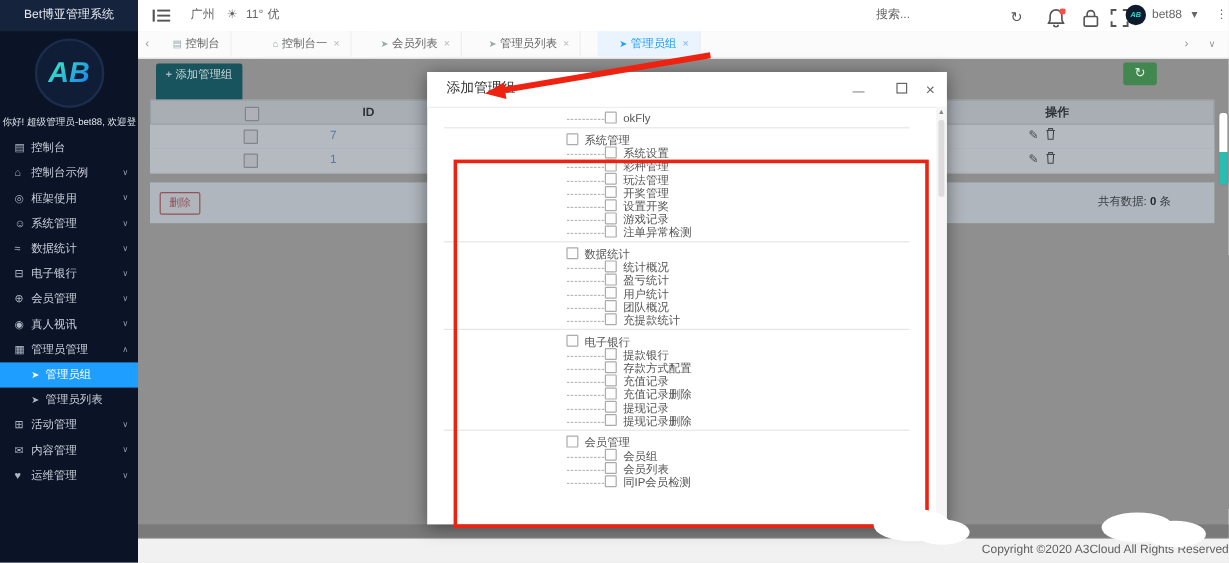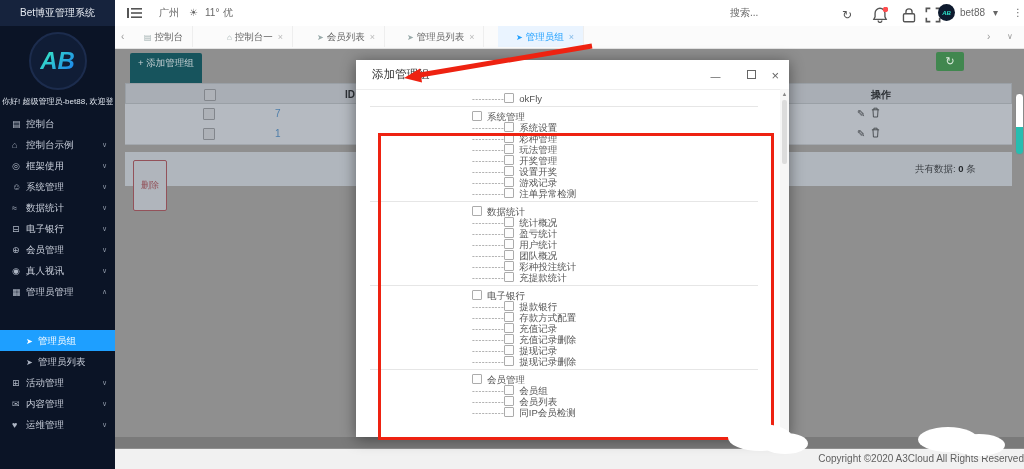--- a/index.html
+++ b/index.html
@@ -13,21 +13,21 @@
     display:flex;align-items:center;justify-content:center;}
   .logo-ab{font-size:24px;font-weight:bold;font-style:italic;
     background:linear-gradient(135deg,#35e0c8 20%,#1f8fe8 80%);-webkit-background-clip:text;background-clip:text;color:transparent;}
   .greeting{color:#dde3ec;font-size:8px;text-align:center;margin:4px 2px 6px 2px;white-space:nowrap;overflow:hidden;}
   .menu{font-size:9.5px;color:#c9cfdb;}
   .mi{height:21px;line-height:21px;padding-left:12px;position:relative;cursor:pointer;white-space:nowrap;}
   .mi .mi-ic{display:inline-block;width:14px;font-size:9px;color:#aeb6c4;}
   .mi .mi-ch{position:absolute;right:8px;font-size:7px;color:#8d96a6;}
   .smi{height:21px;line-height:21px;padding-left:26px;color:#c9cfdb;position:relative;cursor:pointer;white-space:nowrap;}
   .smi .smi-ic{display:inline-block;width:12px;font-size:8px;color:#aeb6c4;}
-  .smi.active{background:#1e9fff;color:#fff;margin-top:28px;}
+  .smi.active{background:#1e9fff;color:#fff;}
   .smi.active .smi-ic{color:#fff;}
   
   .topbar{position:absolute;left:115px;top:0;width:909px;height:26px;background:#fff;border-bottom:1px solid #eee;z-index:20;}
   .topbar .item{position:absolute;top:0;height:26px;line-height:26px;font-size:10px;color:#666;}
   .hamb{left:12px;top:7px;}
   .city{left:44px;}
   .sun{left:74px;color:#f5a623;font-size:11px;}
   .temp{left:90px;color:#333;}
   .air{left:108px;color:#5fb878;}
   .searchbox{left:615px;width:80px;color:#aaa;}
@@ -49,25 +49,25 @@
   
   .content{position:absolute;left:115px;top:48px;width:909px;height:401px;background:#8f8f8f;z-index:5;}
   .addbtn{position:absolute;left:15px;top:5px;height:36px;line-height:19px;padding:0 8px;background:#17545d;color:#c8d2d5;font-size:9.5px;border-radius:2px;cursor:pointer;}
   .refreshbtn{position:absolute;left:821px;top:4px;width:28px;height:19px;background:#41874f;border-radius:2px;color:#dfeee1;
     text-align:center;line-height:19px;font-size:11px;cursor:pointer;}
   .thead{position:absolute;left:10px;top:35px;width:887px;height:21px;background:#a9aeb5;border:1px solid #9aa0a6;box-sizing:border-box;}
   .trow1{position:absolute;left:10px;top:56px;width:887px;height:20px;background:#b5bac1;border-bottom:1px solid #a3a8ae;}
   .trow2{position:absolute;left:10px;top:76px;width:887px;height:20px;background:#b5bac1;border-bottom:1px solid #a3a8ae;}
   .botstrip{position:absolute;left:10px;top:104px;width:887px;height:34px;background:#b0b6bd;}
   .tcb{position:absolute;left:78px;top:5px;width:10px;height:10px;background:#aeb2b8;border:1px solid #82868c;border-radius:1px;}
-  .idh{position:absolute;left:176px;top:0;line-height:21px;font-size:10px;font-weight:bold;color:#2e3237;margin-left:43px;}
+  .idh{position:absolute;left:176px;top:0;line-height:21px;font-size:10px;font-weight:bold;color:#2e3237;}
   .oph{position:absolute;left:745px;top:0;line-height:21px;font-size:10px;font-weight:bold;color:#2e3237;}
   .idv{position:absolute;left:150px;top:0;line-height:20px;font-size:10px;color:#4d7da9;}
   .ops{position:absolute;left:732px;top:0;line-height:20px;font-size:10px;color:#43474c;}
-  .delbtn{position:absolute;left:18px;top:112px;height:17px;line-height:17px;padding:16px 7px;background:#b0b5bc;
+  .delbtn{position:absolute;left:18px;top:112px;height:17px;line-height:17px;padding:0 7px;background:#b0b5bc;
     border:1px solid #93525a;color:#93525a;font-size:9px;border-radius:2px;cursor:pointer;}
   .total{position:absolute;left:800px;top:112px;line-height:17px;font-size:9.5px;color:#3a3e43;}
   .total b{color:#24282c;}
   .shadowband{position:absolute;left:0;top:389px;width:909px;height:11px;background:#7a7a7a;}
   
   .capsule{position:absolute;left:1015px;top:93px;width:7px;height:60px;border:1px solid #8a8a8a;border-radius:4px;
     background:linear-gradient(to bottom,#ffffff 0 55%,#27bdb0 55% 100%);z-index:45;}
   
   .modal{position:absolute;left:356px;top:60px;width:433px;height:377px;background:#fff;z-index:50;
     box-shadow:0 2px 14px rgba(0,0,0,.45);overflow:hidden;}
@@ -209,21 +209,20 @@
     <div class="trr"><span class="dsh">----------</span><span class="cb"></span><span>开奖管理</span></div>
     <div class="trr"><span class="dsh">----------</span><span class="cb"></span><span>设置开奖</span></div>
     <div class="trr"><span class="dsh">----------</span><span class="cb"></span><span>游戏记录</span></div>
     <div class="trr"><span class="dsh">----------</span><span class="cb"></span><span>注单异常检测</span></div>
     <div class="divider"></div>
     <div class="trr"><span class="cb"></span><span>数据统计</span></div>
     <div class="trr"><span class="dsh">----------</span><span class="cb"></span><span>统计概况</span></div>
     <div class="trr"><span class="dsh">----------</span><span class="cb"></span><span>盈亏统计</span></div>
     <div class="trr"><span class="dsh">----------</span><span class="cb"></span><span>用户统计</span></div>
     <div class="trr"><span class="dsh">----------</span><span class="cb"></span><span>团队概况</span></div>
-    <div class="trr"><span class="dsh">----------</span><span class="cb"></span><span>彩种投注统计</span></div>
     <div class="trr"><span class="dsh">----------</span><span class="cb"></span><span>充提款统计</span></div>
     <div class="divider"></div>
     <div class="trr"><span class="cb"></span><span>电子银行</span></div>
     <div class="trr"><span class="dsh">----------</span><span class="cb"></span><span>提款银行</span></div>
     <div class="trr"><span class="dsh">----------</span><span class="cb"></span><span>存款方式配置</span></div>
     <div class="trr"><span class="dsh">----------</span><span class="cb"></span><span>充值记录</span></div>
     <div class="trr"><span class="dsh">----------</span><span class="cb"></span><span>充值记录删除</span></div>
     <div class="trr"><span class="dsh">----------</span><span class="cb"></span><span>提现记录</span></div>
     <div class="trr"><span class="dsh">----------</span><span class="cb"></span><span>提现记录删除</span></div>
     <div class="divider"></div>

